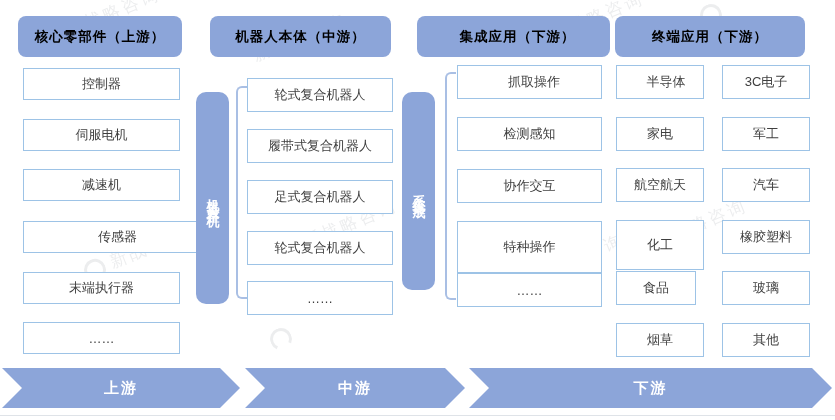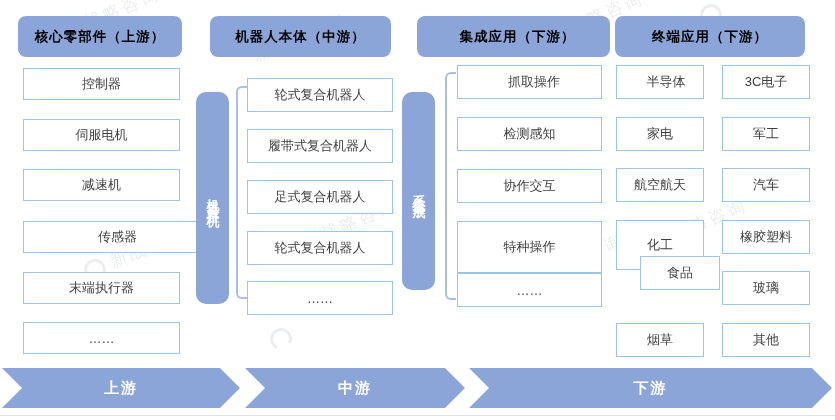--- a/index.html
+++ b/index.html
@@ -107,21 +107,21 @@
   <div class="box" style="left:457px;top:65px;width:145px;height:34px;padding-left:9px;">抓取操作</div>
   <div class="box" style="left:457px;top:117px;width:145px;height:34px;">检测感知</div>
   <div class="box" style="left:457px;top:169px;width:145px;height:34px;">协作交互</div>
   <div class="box" style="left:457px;top:221px;width:145px;height:52px;">特种操作</div>
   <div class="box" style="left:457px;top:273px;width:145px;height:34px;">……</div>
 
   <div class="box" style="left:616px;top:65px;width:88px;height:34px;padding-left:12px;">半导体</div>
   <div class="box" style="left:616px;top:117px;width:88px;height:34px;">家电</div>
   <div class="box" style="left:616px;top:168px;width:88px;height:34px;">航空航天</div>
   <div class="box" style="left:616px;top:220px;width:88px;height:50px;">化工</div>
-  <div class="box" style="left:616px;top:256px;width:80px;height:34px;margin-left:24px;">食品</div>
+  <div class="box" style="left:616px;top:271px;width:80px;height:34px;">食品</div>
   <div class="box" style="left:616px;top:323px;width:88px;height:34px;">烟草</div>
 
   <div class="box" style="left:722px;top:65px;width:88px;height:34px;">3C电子</div>
   <div class="box" style="left:722px;top:117px;width:88px;height:34px;">军工</div>
   <div class="box" style="left:722px;top:168px;width:88px;height:34px;">汽车</div>
   <div class="box" style="left:722px;top:220px;width:88px;height:34px;">橡胶塑料</div>
   <div class="box" style="left:722px;top:271px;width:88px;height:34px;">玻璃</div>
   <div class="box" style="left:722px;top:323px;width:88px;height:34px;">其他</div>
 
   <div class="arrow-band" style="left:2px;top:368px;width:238px;">上游</div>

